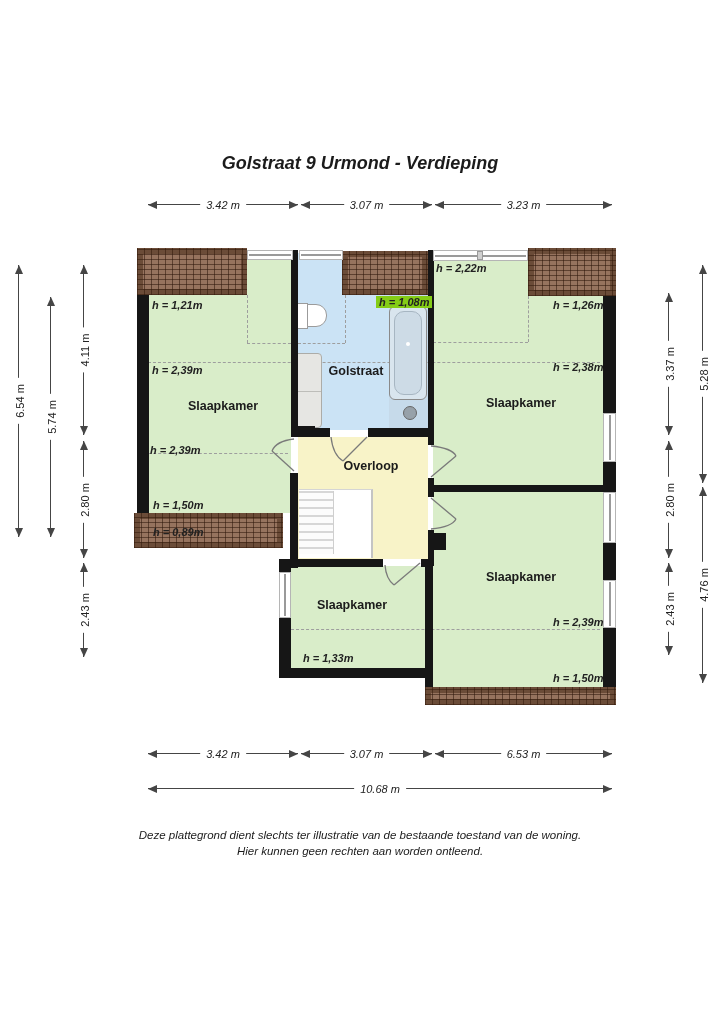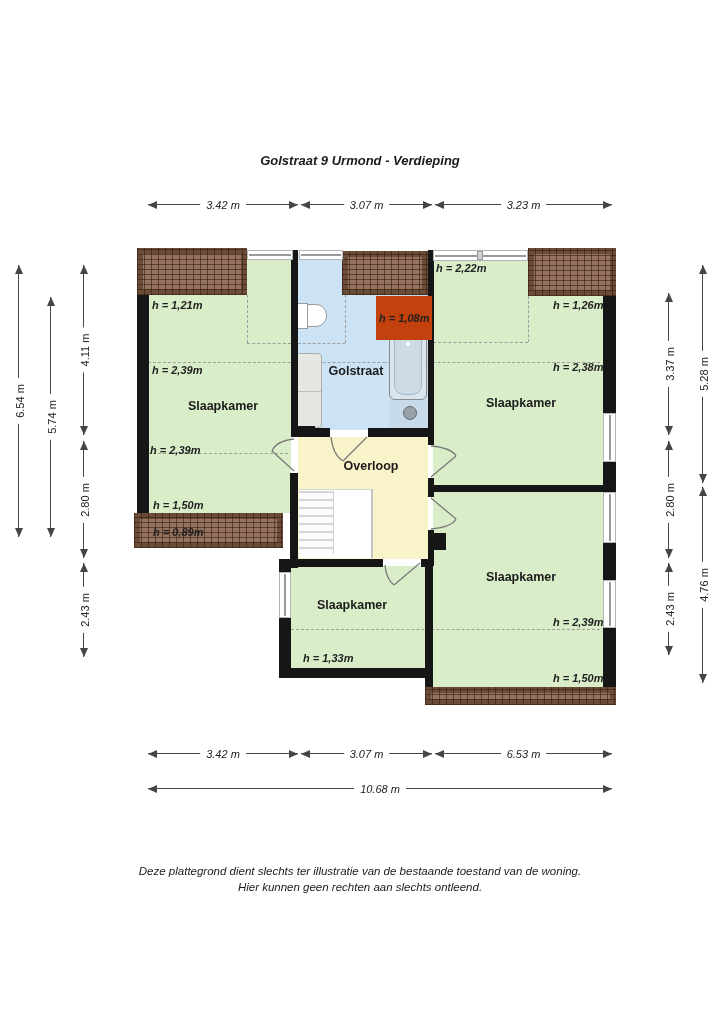--- a/index.html
+++ b/index.html
@@ -27,43 +27,43 @@
   
   .dash-h{position:absolute;height:0;border-top:1px dashed #9e9e9e;}
   .dash-v{position:absolute;width:0;border-left:1px dashed #9e9e9e;}
   
   .fix{position:absolute;box-sizing:border-box;}
   .stairs{position:absolute;background:#fff;border-right:2px solid #c4c4c4;border-top:1px solid #d5d5d5;}
   .treads{position:absolute;left:0;top:1px;bottom:4px;width:34px;border-right:1px solid #cfcfcf;
     background:repeating-linear-gradient(180deg,#d7d7d7 0 2px,#fcfcfc 2px 8px);}
   
   .h-label{position:absolute;font-style:italic;font-weight:600;font-size:11px;color:#222;white-space:nowrap;}
-  .h-label.chip{background:#c2410c;padding:16px 3px;}
+  .h-label.chip{background:#84cc16;padding:0 3px;}
   .room-label{position:absolute;font-weight:700;font-size:12.5px;color:#1b1b1b;white-space:nowrap;
     transform:translate(-50%,-50%);}
   
   .dim{position:absolute;}
   .dim .lbl{position:absolute;background:#fff;padding:0 6px;font-size:11px;color:#222;white-space:nowrap;}
   .dim.h{height:0;border-top:1px solid #454545;}
   .dim.h::before{content:"";position:absolute;left:0;top:-4px;width:0;height:0;
      border:4px solid transparent;border-left:0;border-right:9px solid #454545;}
   .dim.h::after{content:"";position:absolute;right:0;top:-4px;width:0;height:0;
      border:4px solid transparent;border-right:0;border-left:9px solid #454545;}
   .dim.h .lbl{left:50%;top:0;transform:translate(-50%,-50%);font-style:italic;}
   .dim.v{width:0;border-left:1px solid #454545;}
   .dim.v::before{content:"";position:absolute;top:0;left:-4px;width:0;height:0;
      border:4px solid transparent;border-top:0;border-bottom:9px solid #454545;}
   .dim.v::after{content:"";position:absolute;bottom:0;left:-4px;width:0;height:0;
      border:4px solid transparent;border-bottom:0;border-top:9px solid #454545;}
   .dim.v .lbl{left:1px;top:50%;transform:translate(-50%,-50%) rotate(-90deg);}
   
   .title{position:absolute;left:0;right:0;top:153px;text-align:center;
-    font-weight:700;font-style:italic;font-size:13px;color:#1b1b1b;}
+    font-weight:700;font-style:italic;font-size:18px;color:#1b1b1b;}
   .footer{position:absolute;left:0;right:0;top:827px;text-align:center;
-    font-style:italic;font-size:11.5px;line-height:16px;color:#1b1b1b;margin-top:36px;}
+    font-style:italic;font-size:11.5px;line-height:16px;color:#1b1b1b;}
   svg.doors{position:absolute;left:0;top:0;pointer-events:none;}
 </style>
 </head>
 <body>
 
 <div class="page">
 
   <div class="title">Golstraat 9 Urmond - Verdieping</div>
 
   <div class="room green" style="left:148px;top:253px;width:143px;height:260px;"></div>
@@ -220,16 +220,16 @@
     </div>
   <div class="dim v" style="left:668px;top:563px;height:92px;">
       <span class="lbl">2.43 m</span>
     </div>
   <div class="dim v" style="left:702px;top:487px;height:196px;">
       <span class="lbl">4.76 m</span>
     </div>
 
   <div class="footer">
     <div>Deze plattegrond dient slechts ter illustratie van de bestaande toestand van de woning.</div>
-    <div>Hier kunnen geen rechten aan slechts ontleend.</div>
+    <div>Hier kunnen geen rechten aan worden ontleend.</div>
   </div>
 
 </div>
 
 </body></html>

